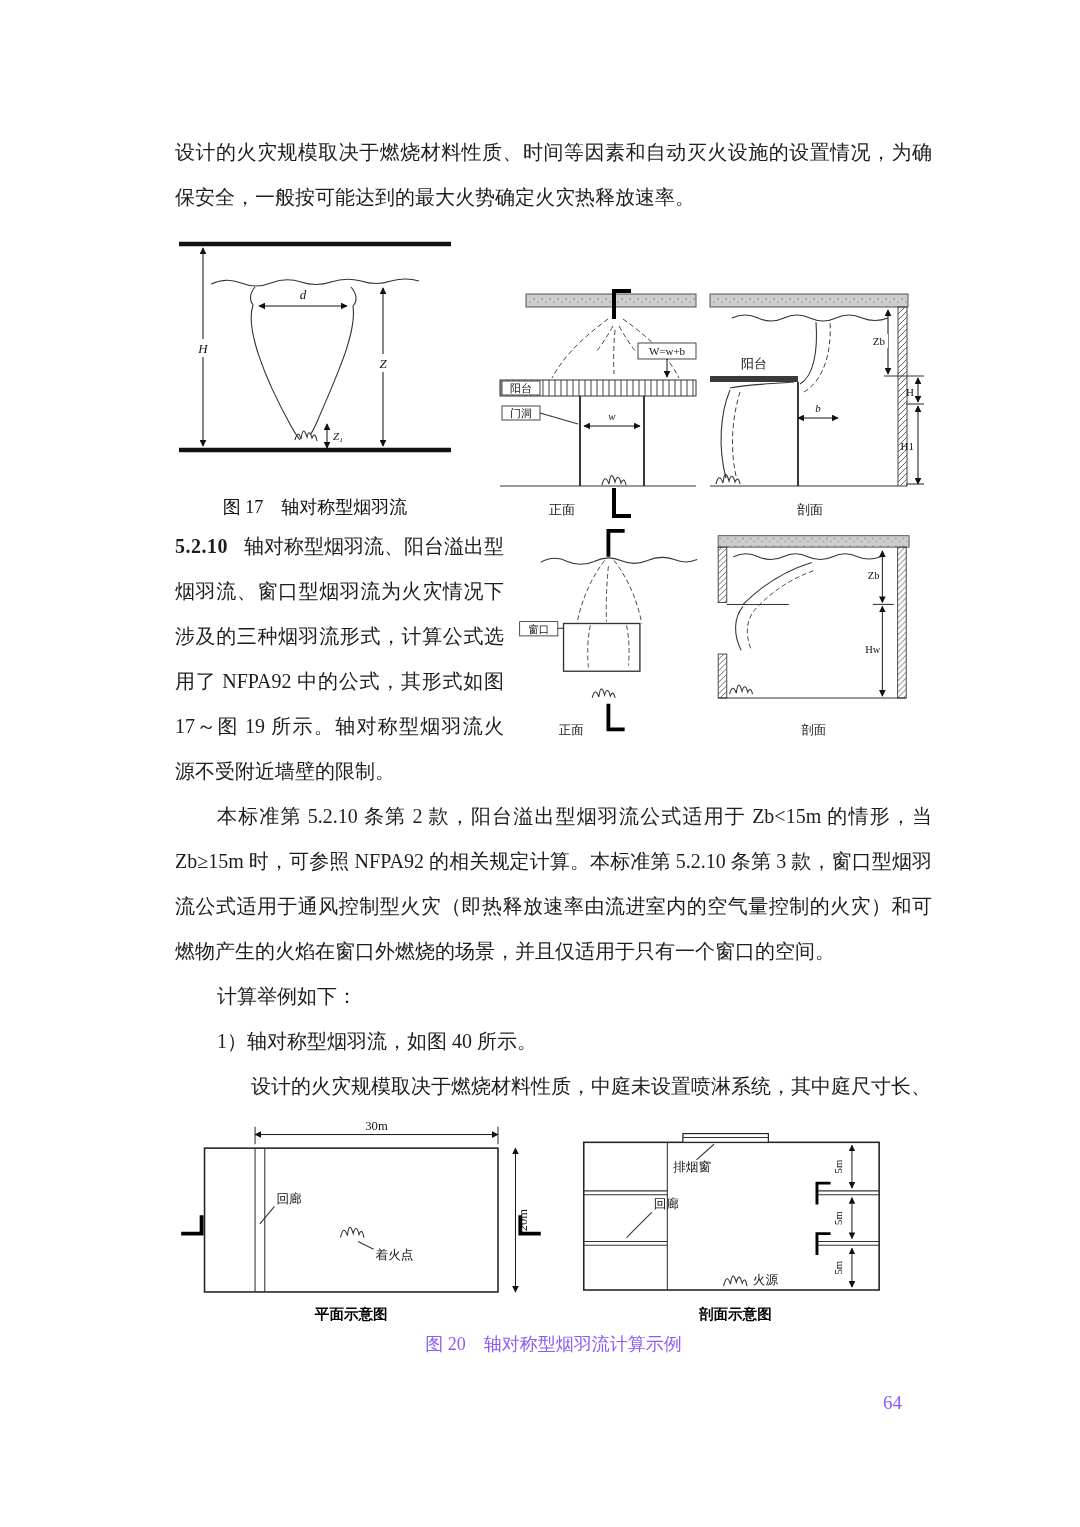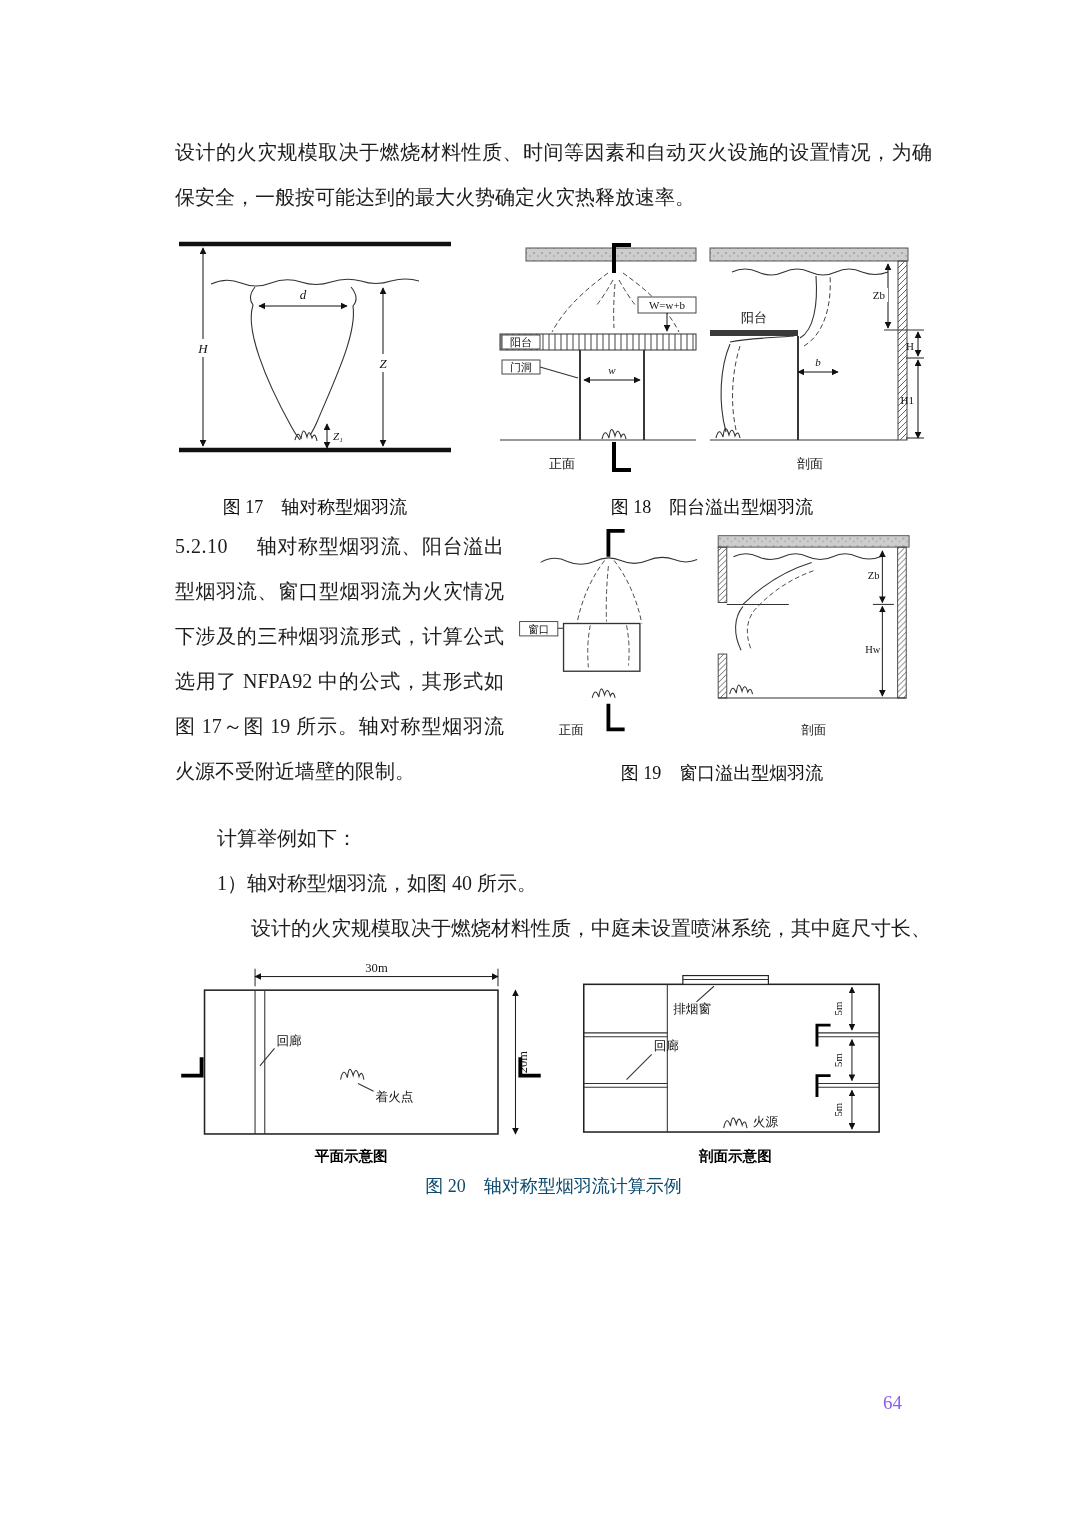--- a/index.html
+++ b/index.html
@@ -3,30 +3,30 @@
 <meta charset="utf-8">
 <style>
   *{margin:0;padding:0;box-sizing:border-box}
   html,body{background:#ffffff}
   .page{
     width:1056px;height:1527px;background:#fff;margin:0 auto;position:relative;
     font-family:"Liberation Serif","DejaVu Serif",serif;color:#1a1a1a;overflow:hidden;border-radius:6px;
   }
   .content{position:absolute;left:163px;top:130px;width:757px}
   p.para{font-size:20px;line-height:45px;text-align:justify;color:#1d1d1d;margin:0}
-  p.sec b{font-weight:normal;margin-right:28px;letter-spacing:.5px}
+  p.sec b{font-weight:bold;margin-right:16px;letter-spacing:.5px}
   .indent{text-indent:42px}
   .indent2{text-indent:76px}
   .figrow{display:flex;justify-content:space-between;align-items:flex-end;margin:14px 0 4px}
   figure{text-align:center;margin:0}
   figcaption{font-size:18px;line-height:26px;color:#111;margin-top:20px}
   .fig19{float:right;width:420px;margin:4px 0 30px 8px;text-align:center}
   .floatwrap{overflow:hidden}
   .fig20row{margin-top:10px}
-  .figcap20{font-size:18px;line-height:30px;text-align:center;color:#0c4a6e;margin-top:2px}
+  .figcap20{font-size:18px;line-height:30px;text-align:center;color:#8b5cf6;margin-top:2px}
   .pagenum{position:absolute;right:166px;top:1392px;font-size:19px;color:#8b5cf6}
 
   
   svg{display:block;margin:0 auto}
   .vthick{stroke:#111;stroke-width:4.5}
   .cut{stroke:#000;stroke-width:4;fill:none}
   .cut3{stroke:#000;stroke-width:3;fill:none}
   .med{stroke:#222;stroke-width:1.8;fill:none}
   .thin{stroke:#333;stroke-width:1.1;fill:none}
   .dash{stroke:#444;stroke-width:1;fill:none;stroke-dasharray:5 3}
@@ -141,21 +141,20 @@
             <text class="lbl s11" x="422" y="108" text-anchor="end">H</text>
             <line class="thin" x1="414" y1="116" x2="432" y2="116"></line>
             <line class="dim" x1="426" y1="118" x2="426" y2="196" marker-start="url(#arr)" marker-end="url(#arr)"></line>
             <text class="lbl s11" x="422" y="162" text-anchor="end">H1</text>
             <line class="thin" x1="414" y1="196" x2="432" y2="196"></line>
             <path class="thin" d="M224 196 q3 -12 7 -1 q2 -16 6 -2 q3 -10 6 1 q3 -7 5 2"></path>
             <line class="thin" x1="218" y1="198" x2="406" y2="198"></line>
             <text class="lbl" x="318" y="226" text-anchor="middle">剖面</text>
           </g>
         </svg>
-        <figcaption>图 18　阳台溢出型烟羽流</figcaption>
       </figure>
     </div>
 
     <div class="floatwrap">
       <figure class="fig19">
         <svg width="420" height="212" viewBox="0 0 440 222">
           <g>
             <path class="cut" d="M101 30 V3 H118"></path>
             <path class="thin" d="M30 36 q14 -8 28 -1 q14 6 28 0 q14 -7 28 -1 q14 6 28 0 q14 -6 28 -1 q12 5 24 0"></path>
             <path class="dash" d="M97 34 C83 52 73 75 68 100"></path>
@@ -185,24 +184,24 @@
             <text class="lbl s11" x="385" y="53" text-anchor="end">Zb</text>
             <line class="thin" x1="378" y1="80" x2="400" y2="80"></line>
             <line class="dim" x1="388" y1="82" x2="388" y2="176" marker-start="url(#arr)" marker-end="url(#arr)"></line>
             <rect x="360" y="120" width="26" height="14" fill="#fff"></rect>
             <text class="lbl s11" x="386" y="131" text-anchor="end">Hw</text>
             <path class="thin" d="M228 174 q3 -12 7 -1 q2 -16 6 -2 q3 -10 6 1 q3 -7 5 2"></path>
             <line class="thin" x1="216" y1="178" x2="413" y2="178"></line>
             <text class="lbl" x="316" y="216" text-anchor="middle">剖面</text>
           </g>
         </svg>
-        <figcaption>图 19　窗口溢出型烟羽流</figcaption>
       </figure>
 
       <p class="para sec"><b>5.2.10</b><span>轴对称型烟羽流、阳台溢出型烟羽流、窗口型烟羽流为火灾情况下涉及的三种烟羽流形式，计算公式选用了 NFPA92 中的公式，其形式如图 17～图 19 所示。轴对称型烟羽流火源不受附近墙壁的限制。</span></p>
+      <p class="para indent">本标准第 5.2.10 条第 2 款，阳台溢出型烟羽流公式适用于 Zb&lt;15m 的情形，当 Zb≥15m 时，可参照 NFPA92 的相关规定计算。本标准第 5.2.10 条第 3 款，窗口型烟羽流公式适用于通风控制型火灾（即热释放速率由流进室内的空气量控制的火灾）和可燃物产生的火焰在窗口外燃烧的场景，并且仅适用于只有一个窗口的空间。</p>
     </div>
 
     <p class="para indent">计算举例如下：</p>
     <p class="para indent">1）轴对称型烟羽流，如图 40 所示。</p>
     <p class="para indent2">设计的火灾规模取决于燃烧材料性质，中庭未设置喷淋系统，其中庭尺寸长、</p>
 
     <div class="figrow fig20row">
       <figure>
         <svg width="370" height="206" viewBox="0 0 380 212">
           <g>

